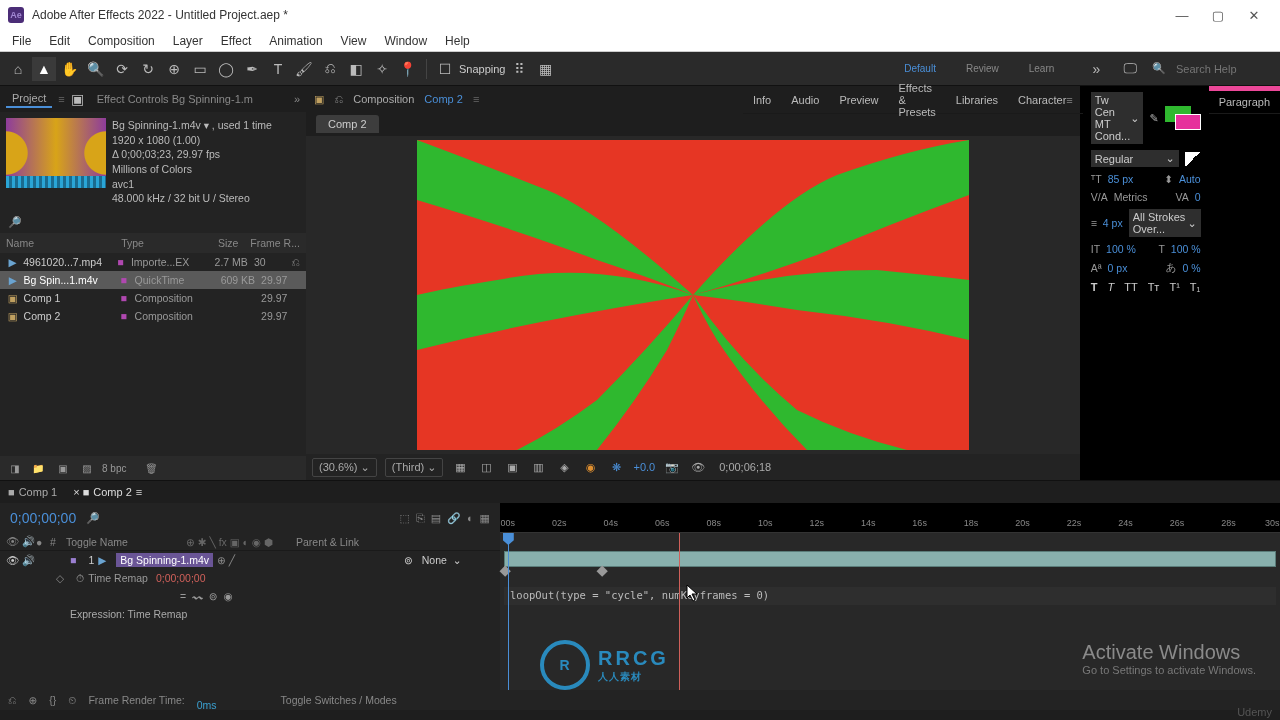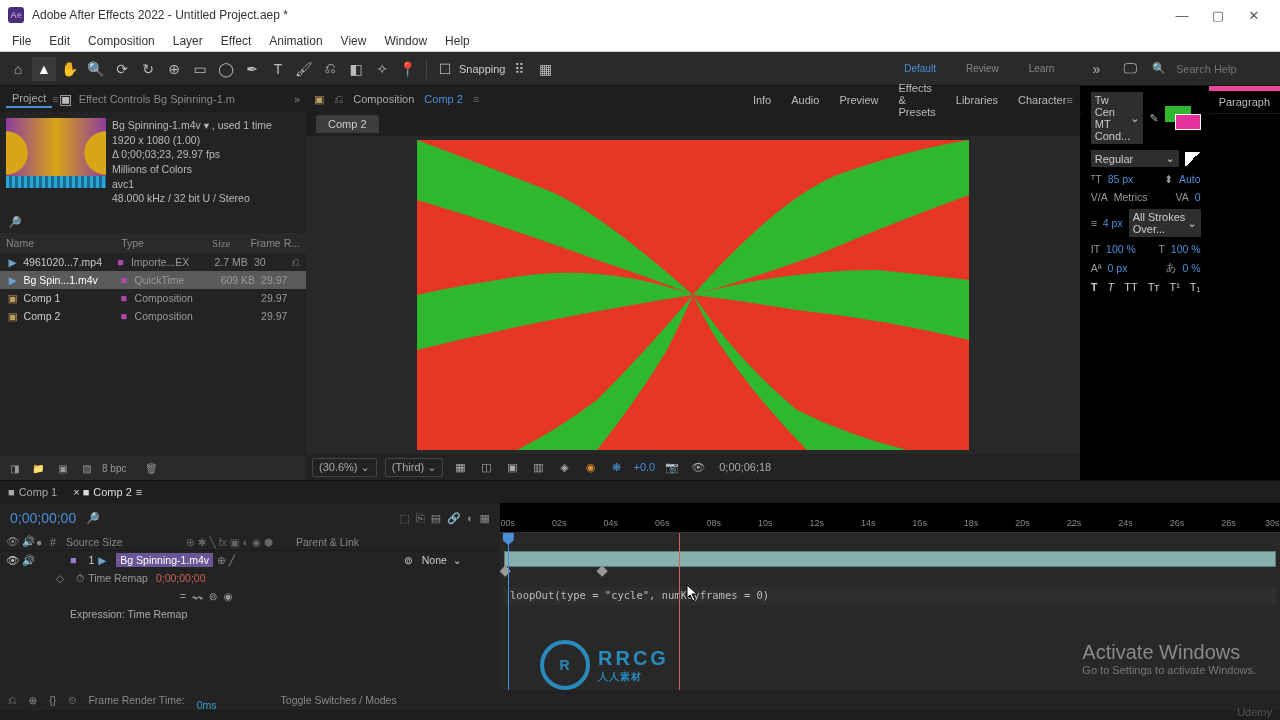--- a/index.html
+++ b/index.html
@@ -13,33 +13,33 @@
 .toolbar { background: #2a2a2a; height: 34px; display: flex; align-items: center; padding: 0 6px; gap: 2px; border-bottom: 1px solid #111; }
 .tool-icon { width: 24px; height: 24px; display: flex; align-items: center; justify-content: center; color: #bbb; font-size: 14px; }
 .tool-icon.active { background: #3a3a3a; color: #fff; }
 .toolbar-divider { width: 1px; height: 20px; background: #444; margin: 0 4px; }
 .workspace-tabs { margin-left: auto; display: flex; gap: 30px; align-items: center; }
 .workspace-tab { font-size: 10px; color: #888; }
 .workspace-tab.active { color: #4a8fd8; }
 .search-area { display: flex; align-items: center; gap: 10px; padding: 0 8px; color: #888; }
 .main { display: flex; height: 394px; }
 .left-col { width: 306px; display: flex; flex-direction: column; background: #232323; }
-.panel-tabs { height: 26px; display: flex; align-items: center; padding: 0 6px; background: #1e1e1e; color: #aaa; font-size: 11px; }
+.panel-tabs { height: 26px; display: flex; align-items: center; padding: 0 6px; gap: 6px; background: #1e1e1e; color: #aaa; font-size: 11px; }
 .panel-tabs .tab { padding: 2px 6px; }
 .panel-tabs .tab.active { border-bottom: 2px solid #4a8fd8; }
 .proj-info { display: flex; padding: 6px; gap: 6px; }
 .proj-thumb { width: 100px; height: 70px; background: linear-gradient(90deg,#8e3c9c,#d8a418,#8e3c9c); position:relative; overflow:hidden;}
 .proj-thumb::after{content:"";position:absolute;inset:0;background:radial-gradient(circle at 0 50%,#d8a418 20%,transparent 21%),radial-gradient(circle at 100% 50%,#d8a418 20%,transparent 21%);}
 .proj-thumb .wav{position:absolute;bottom:0;left:0;right:0;height:12px;background:repeating-linear-gradient(90deg,#2aa5d6 0 3px,#1a6b8f 3px 6px);}
 .proj-meta { font-size: 10.5px; color: #bbb; line-height: 1.4; }
 .proj-search { padding: 4px 8px; }
 .proj-cols { display: flex; height: 20px; background: #2a2a2a; font-size: 10.5px; align-items: center; padding: 0 6px; gap: 0; color: #888;}
 .proj-cols .col-name{width:100px;}
 .proj-cols .col-type{width:82px;}
-.proj-cols .col-size{width:48px;text-align:right;padding-right:20px;font-family:Liberation Serif, serif;}
+.proj-cols .col-size{width:48px;text-align:right;padding-right:12px;}
 .proj-cols .col-fr{width:50px;}
 .proj-rows { flex: 1; overflow: auto; }
 .proj-row { display: flex; align-items: center; height: 18px; padding: 0 6px; font-size: 10.5px; }
 .proj-row.selected { background: #5a5a5a; color: #fff; }
 .proj-row .ricon{width:14px;height:12px;margin-right:4px;display:inline-flex;align-items:center;justify-content:center;}
 .proj-row .rname{width:96px; overflow:hidden; text-overflow:ellipsis; white-space:nowrap;}
 .proj-row .rtype{width:82px;color:#999;}
 .proj-row .rsize{width:48px;text-align:right;padding-right:6px;color:#999;}
 .proj-row .rfr{width:40px;color:#999;}
 .proj-bottom { height: 24px; background: #2a2a2a; display: flex; align-items: center; gap: 6px; padding: 0 6px; font-size: 10px; color: #999;}
@@ -405,21 +405,21 @@
       </div>
     </div>
   </div>
   <div class="tl-body">
     <div class="tl-body-left">
       <div class="tl-cols-row">
         <span style="width:16px;">👁</span>
           <span style="width:14px;">🔊</span>
           <span style="width:14px;">●</span>
         <span style="width:16px;">#</span>
-        <span style="width:120px;">Source Size</span>
+        <span style="width:120px;">Toggle Name</span>
         <span style="width:110px;color:#666;">⊕ ✱ ╲ fx ▣ ◐ ◉ ⬢</span>
         <span>Parent &amp; Link</span>
       </div>
       <div class="tl-layer-row selected">
         <span class="eye">👁</span>
         <span style="width:14px;">🔊</span>
         <span style="width:26px;"></span>
         <span style="color:#9a7fd0;">■</span>
         <span class="num">1</span>
         <span style="width:14px;color:#6aa3d0;">▶</span>

